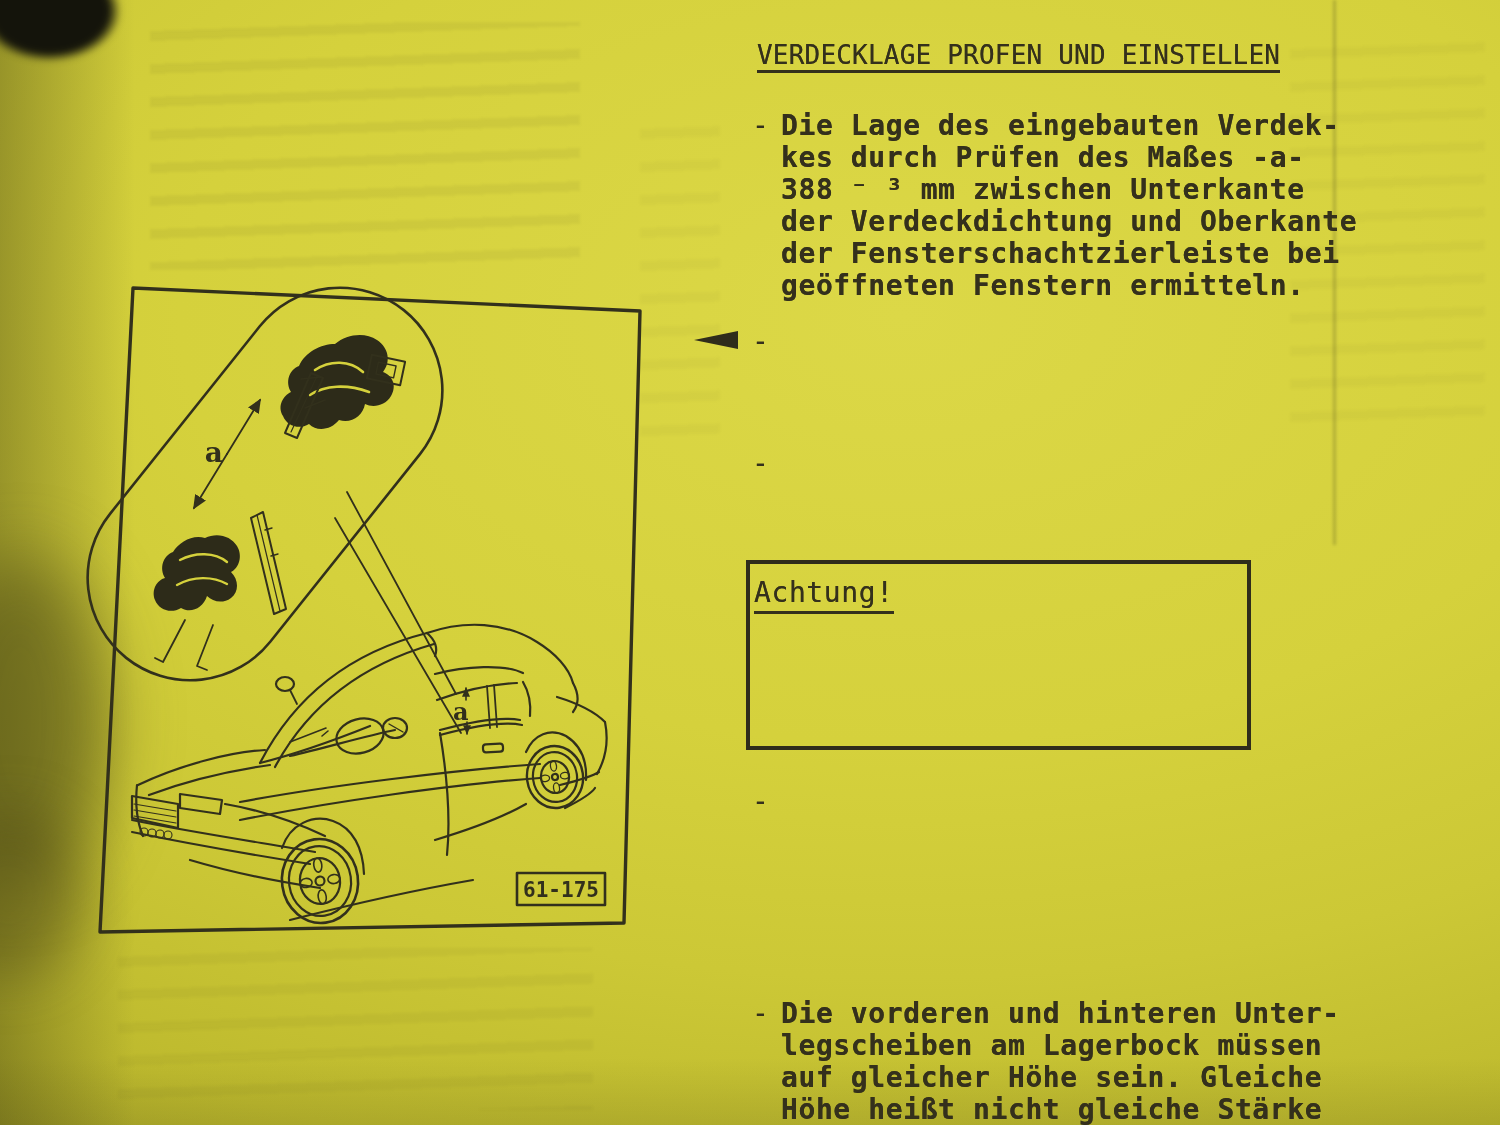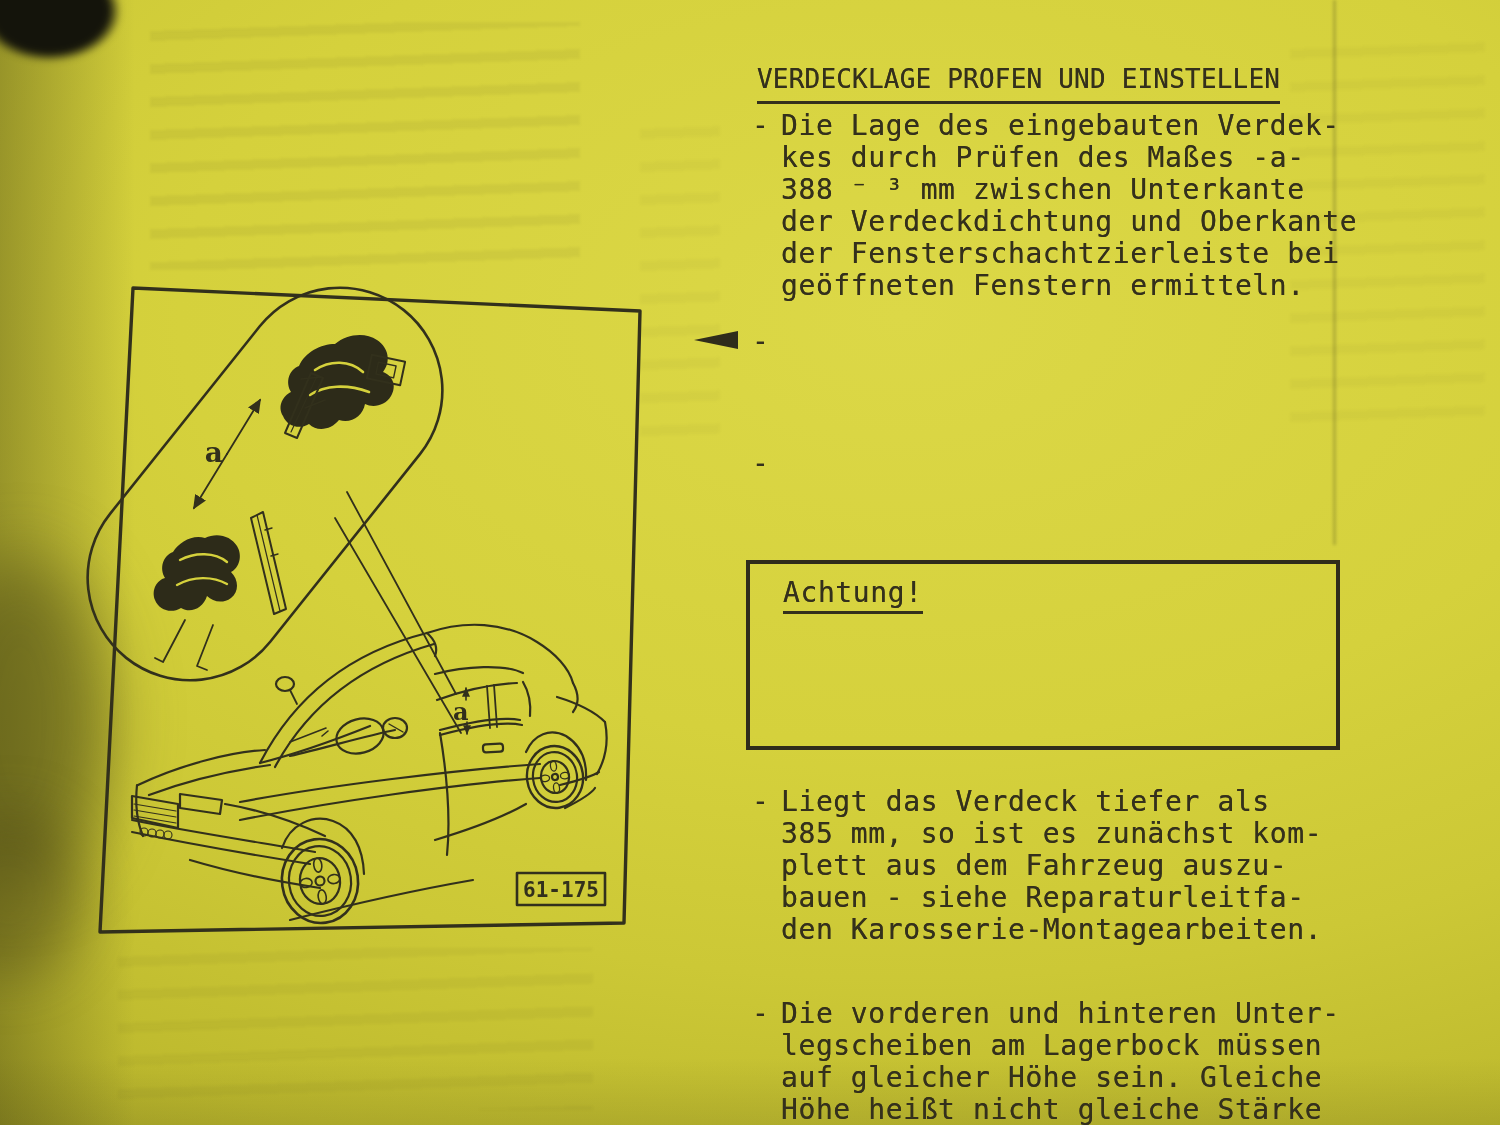--- a/index.html
+++ b/index.html
@@ -27,35 +27,35 @@
     background:repeating-linear-gradient(178deg, transparent 0 9px, rgba(80,76,24,.55) 9px 19px, transparent 19px 33px);
     filter:blur(1.8px);}
   .g1{left:150px;top:22px;width:430px;height:248px;opacity:.13;}
   .g2{left:118px;top:948px;width:475px;height:162px;opacity:.10;}
   .g3{left:640px;top:120px;width:80px;height:330px;opacity:.07;}
   .g4{left:1290px;top:40px;width:195px;height:390px;opacity:.07;}
 
   .txt{font-size:28px;line-height:32px;letter-spacing:.6px;
     text-shadow:0 0 .5px rgba(52,48,28,.85);}
   .heading{position:absolute;left:757px;top:40px;font-size:26px;letter-spacing:.2px;
-    padding-bottom:7px;border-bottom:3px solid #34301c;white-space:nowrap;
-    text-shadow:0 0 .5px rgba(52,48,28,.85);margin-top:24px;}
+    border-bottom:3px solid #34301c;white-space:nowrap;
+    text-shadow:0 0 .5px rgba(52,48,28,.85);}
   .bullet{position:absolute;display:flex;width:620px;}
   .marker{width:29px;flex:0 0 29px;}
-  .lines{white-space:pre-line;}
+  .lines{white-space:pre-line;font-weight:bold;}
   .b1{left:752px;top:110px;}
   .b2{left:752px;top:326px;}
   .b3{left:752px;top:448px;}
   .b4{left:752px;top:786px;}
   .b5{left:752px;top:998px;}
   .pointer-arrow{position:absolute;left:694px;top:331px;width:0;height:0;
     border-top:9px solid transparent;border-bottom:9px solid transparent;
     border-right:44px solid #2f2c1b;filter:blur(.4px);}
-  .warning{position:absolute;left:746px;top:560px;width:594px;height:190px;
-    border:4px solid #2f2c1b;box-sizing:border-box;padding:13px 18px 0 33px;}
+  .warning{position:absolute;left:746px;top:560px;width:505px;height:190px;
+    border:4px solid #2f2c1b;box-sizing:border-box;padding:13px 18px 0 4px;}
   .warning-title{display:inline-block;border-bottom:3px solid #34301c;padding-bottom:2px;margin-bottom:3px;}
   .figure-svg{position:absolute;left:85px;top:280px;}
 </style>
 </head>
 <body>
 
 <div class="page">
 
   <div class="edge-shade-left"></div>
   <div class="ghost g1"></div>
@@ -245,25 +245,20 @@
   <div class="bullet txt b3">
     <span class="marker">-</span>
   </div>
 
   <div class="warning txt">
     <div class="warning-title">Achtung!</div>
   </div>
 
   <div class="bullet txt b4">
     <span class="marker">-</span>
-    <div class="lines">Liegt das Verdeck tiefer als
-385 mm, so ist es zunächst kom-
-plett aus dem Fahrzeug auszu-
-bauen - siehe Reparaturleitfa-
-den Karosserie-Montagearbeiten.</div>
   </div>
 
   <div class="bullet txt b5">
     <span class="marker">-</span>
     <div class="lines">Die vorderen und hinteren Unter-
 legscheiben am Lagerbock müssen
 auf gleicher Höhe sein. Gleiche
 Höhe heißt nicht gleiche Stärke</div>
   </div>
 

